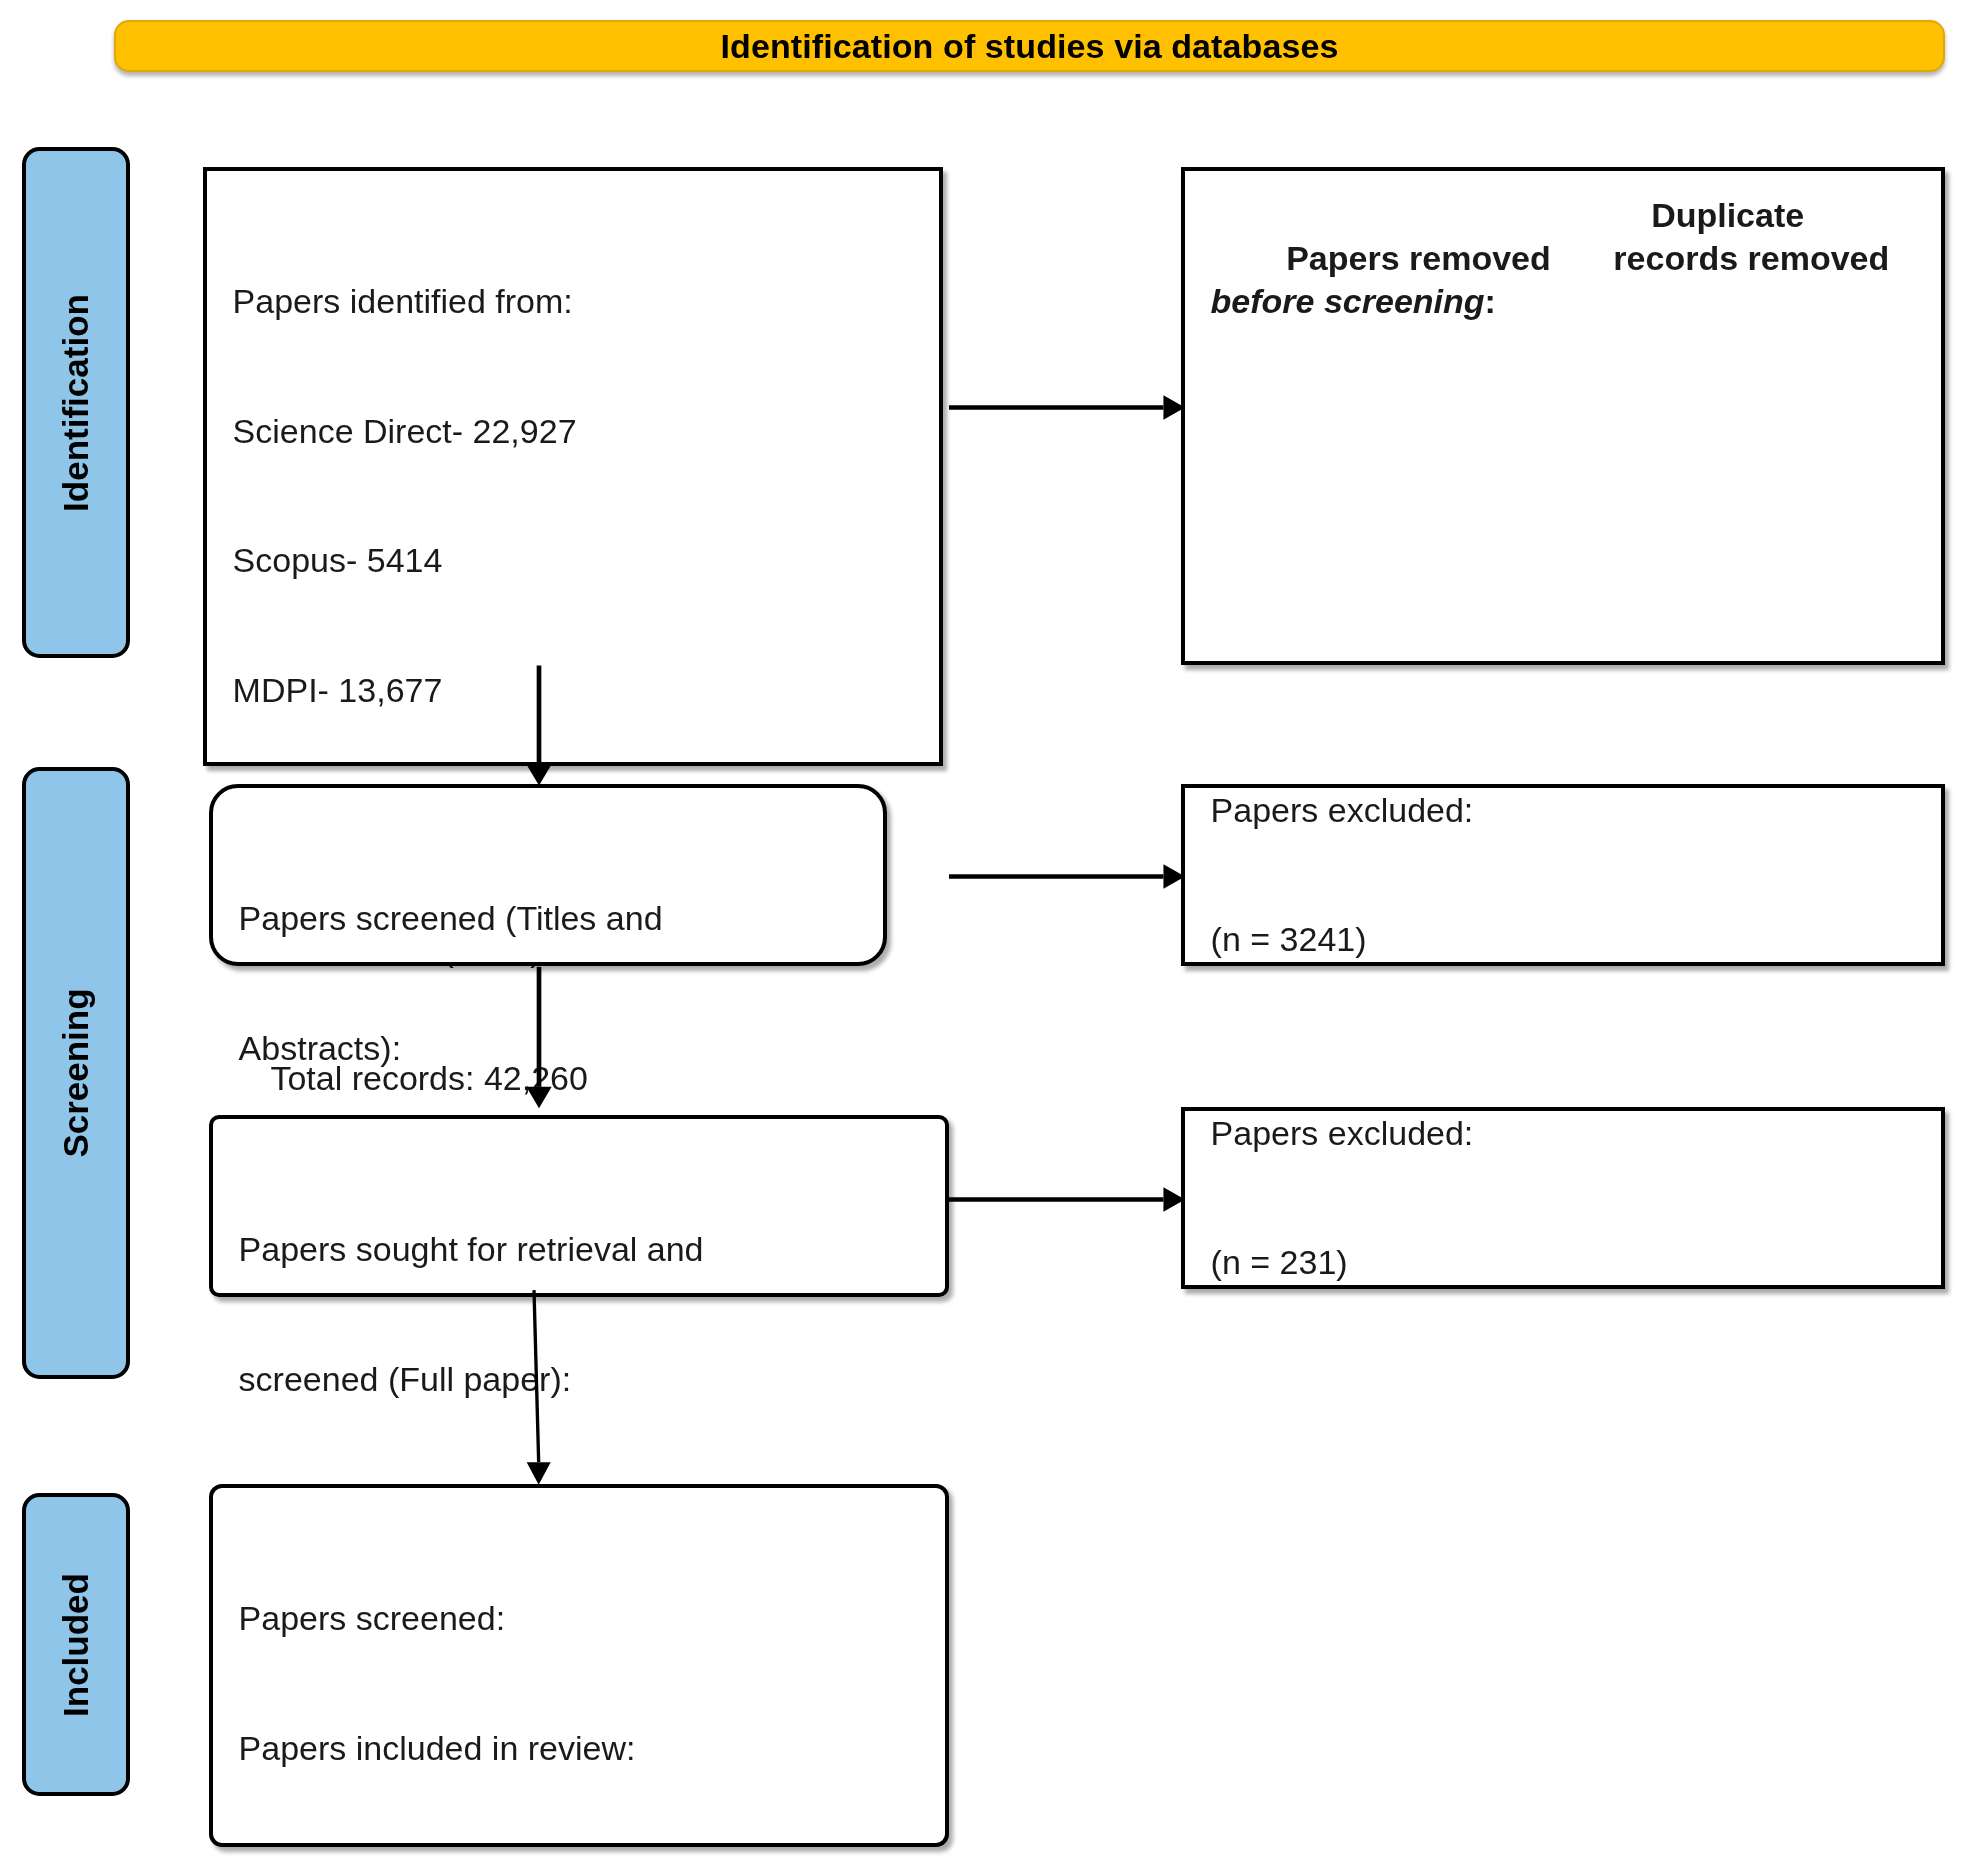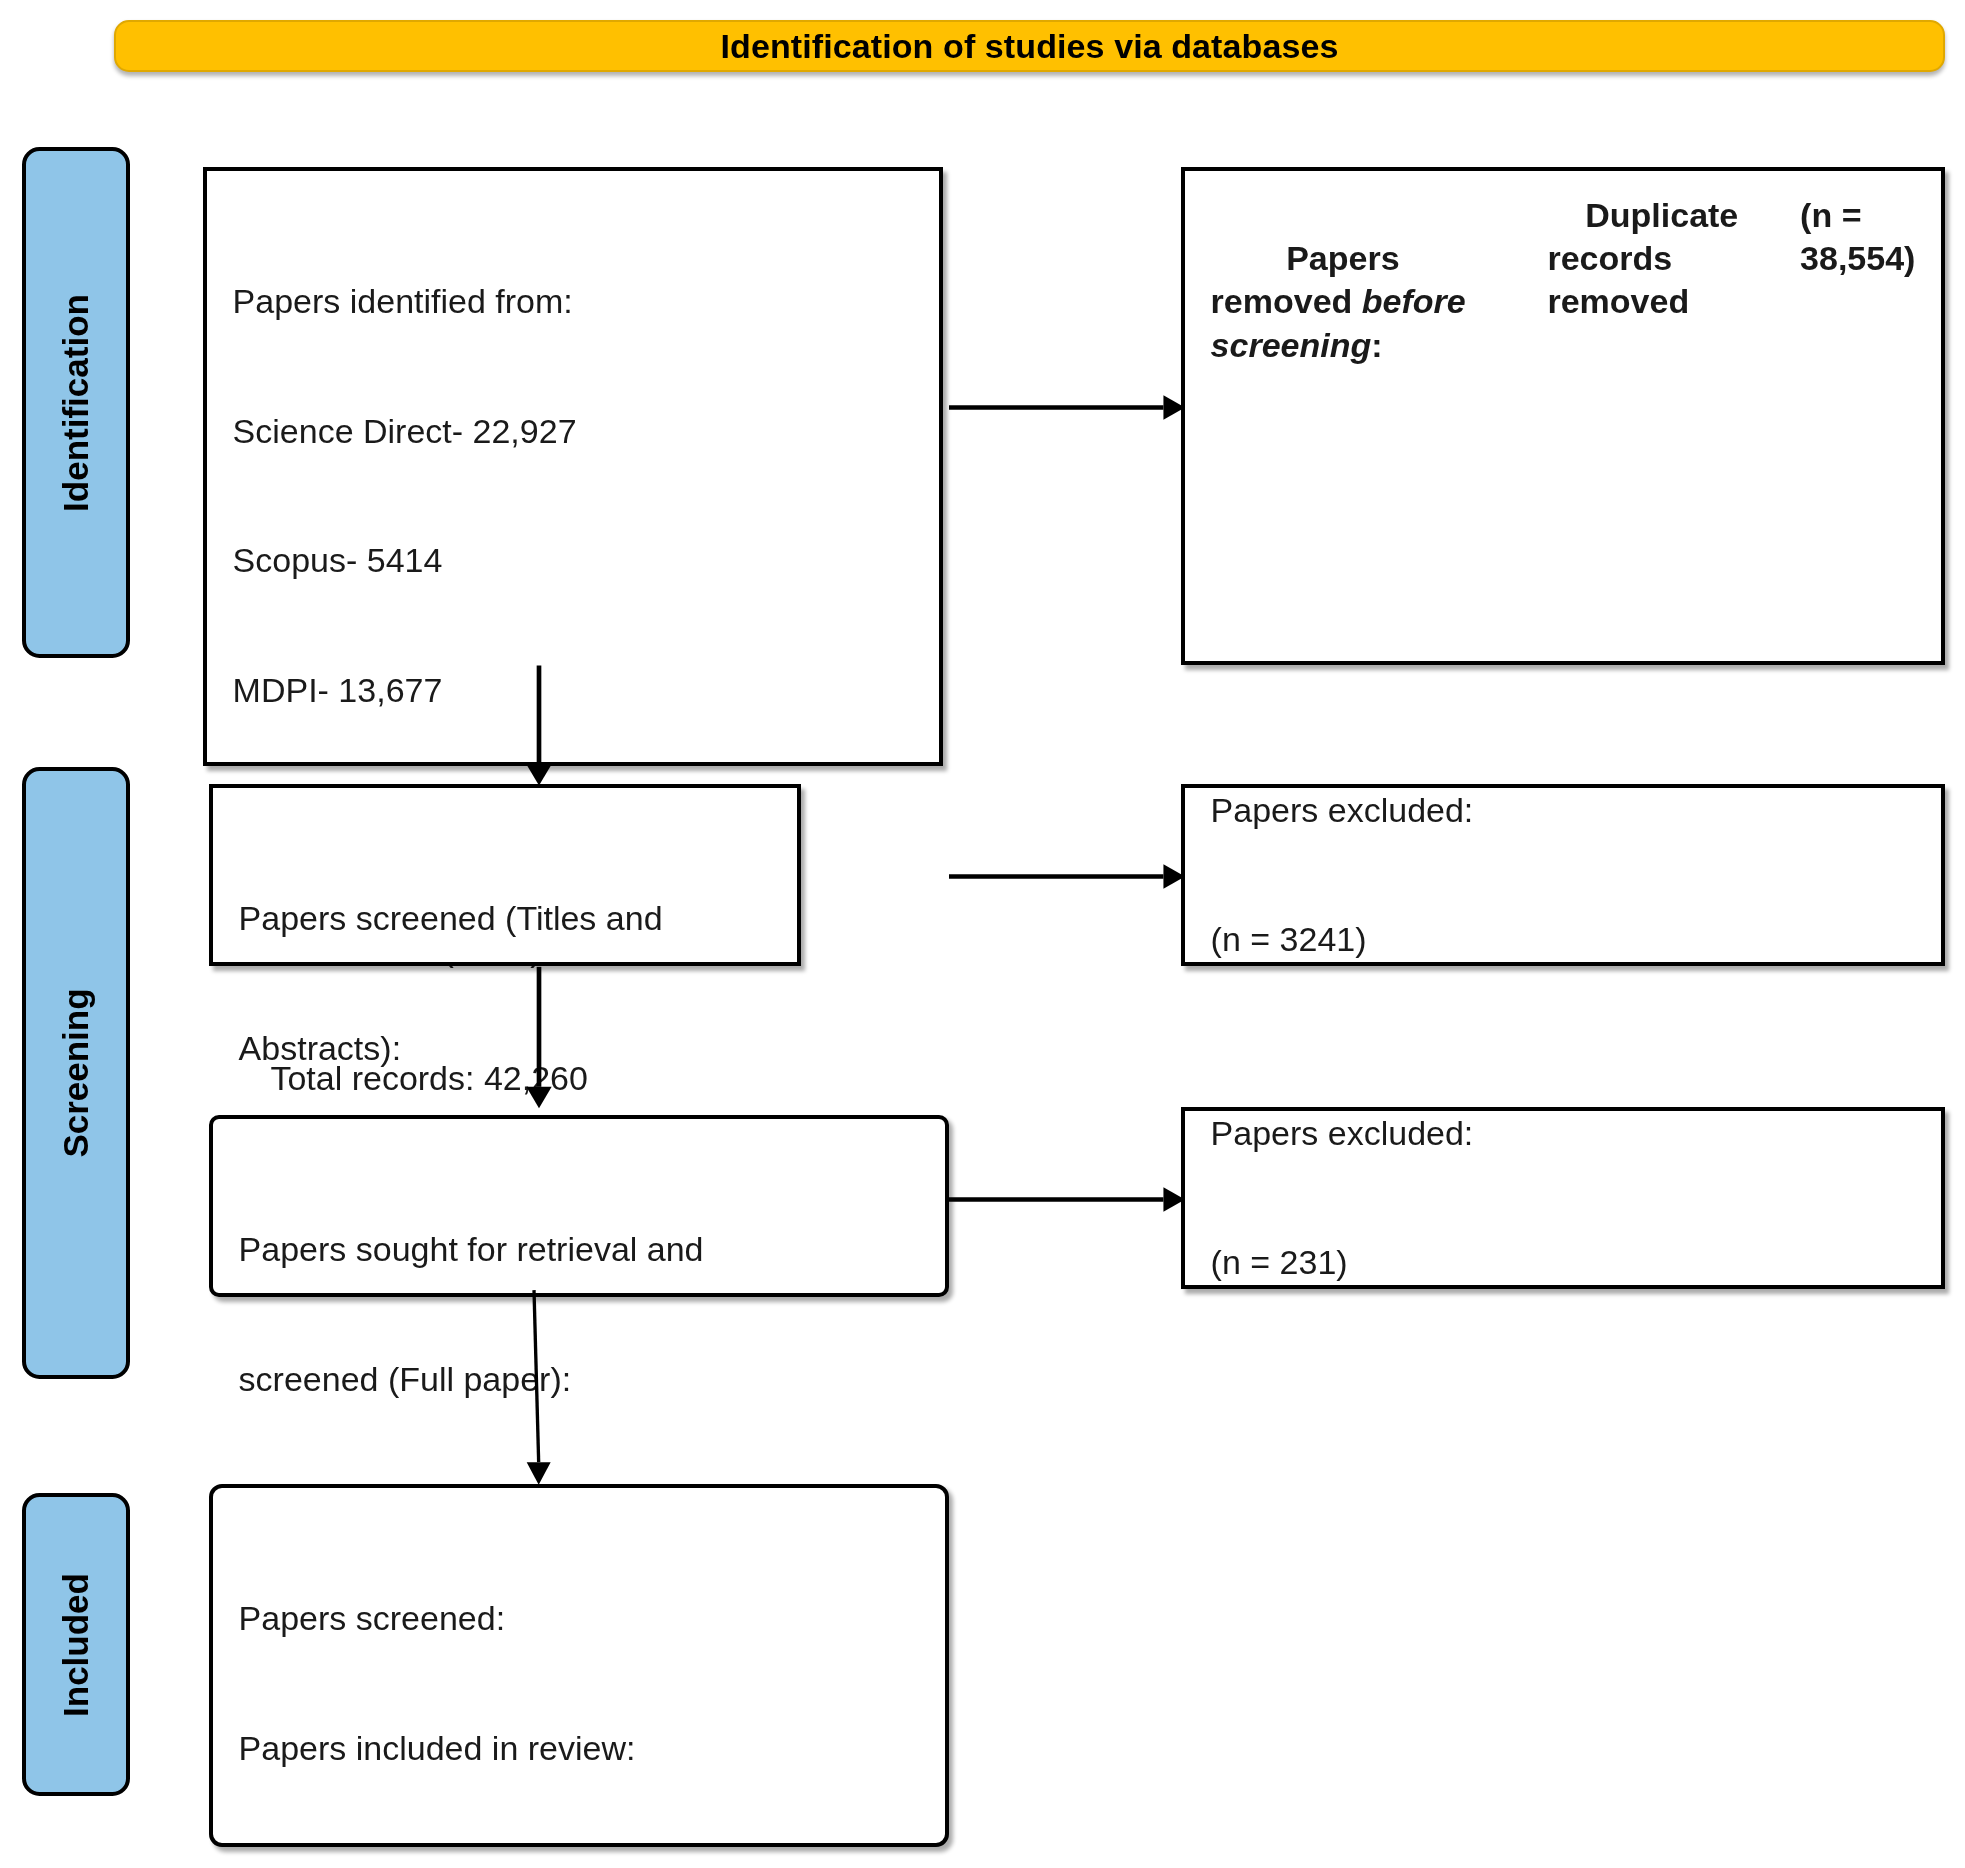--- a/index.html
+++ b/index.html
@@ -79,21 +79,21 @@
   .flow-box-text {
     font-size: 34px;
     line-height: 1.27;
     color: #1a1a1a;
     white-space: pre-wrap;
   }
   .flow-box-text .em { font-style: italic; }
 
   #box-identified      { left: 203px;  top: 167px;  width: 740px; height: 599px; }
   #box-removed         { left: 1181px; top: 167px;  width: 764px; height: 498px; }
-  #box-screened-titles { left: 209px;  top: 784px; width: 592px; height: 182px; }
+  #box-screened-titles { left: 209px;  top: 784px; width: 678px; height: 182px; border-radius: 29px; }
   #box-excluded-titles { left: 1181px; top: 784px; width: 764px; height: 182px;
                          display:flex; align-items:center; }
   #box-sought          { left: 209px;  top: 1115px; width: 740px; height: 182px; border-radius: 10px; }
   #box-excluded-full   { left: 1181px; top: 1107px; width: 764px; height: 182px;
                          display:flex; align-items:center; }
   #box-included        { left: 209px;  top: 1484px; width: 740px; height: 363px; border-radius: 13px; }
 
   
   .connector { position: absolute; }
   .connector svg { display: block; overflow: visible; }
@@ -137,21 +137,20 @@
       <div>    Total records: 42,260</div>
     </div>
   </div>
 
   <div class="flow-box" id="box-removed">
     <div class="flow-box-text" style="display:flex; flex-direction:row; justify-content:space-between; height:100%;font-weight:bold;">
       <div>
         <span>Papers removed </span><span class="em">before screening</span><span>:</span>
       </div>
       <div>    Duplicate records removed</div>
-      <div>(n = 38,554)</div>
     </div>
   </div>
 
   <div class="flow-box" id="box-screened-titles">
     <div class="flow-box-text">
       <div>Papers screened (Titles and</div>
       <div>Abstracts):</div>
       <div>(n = 3706)</div>
     </div>
   </div>

